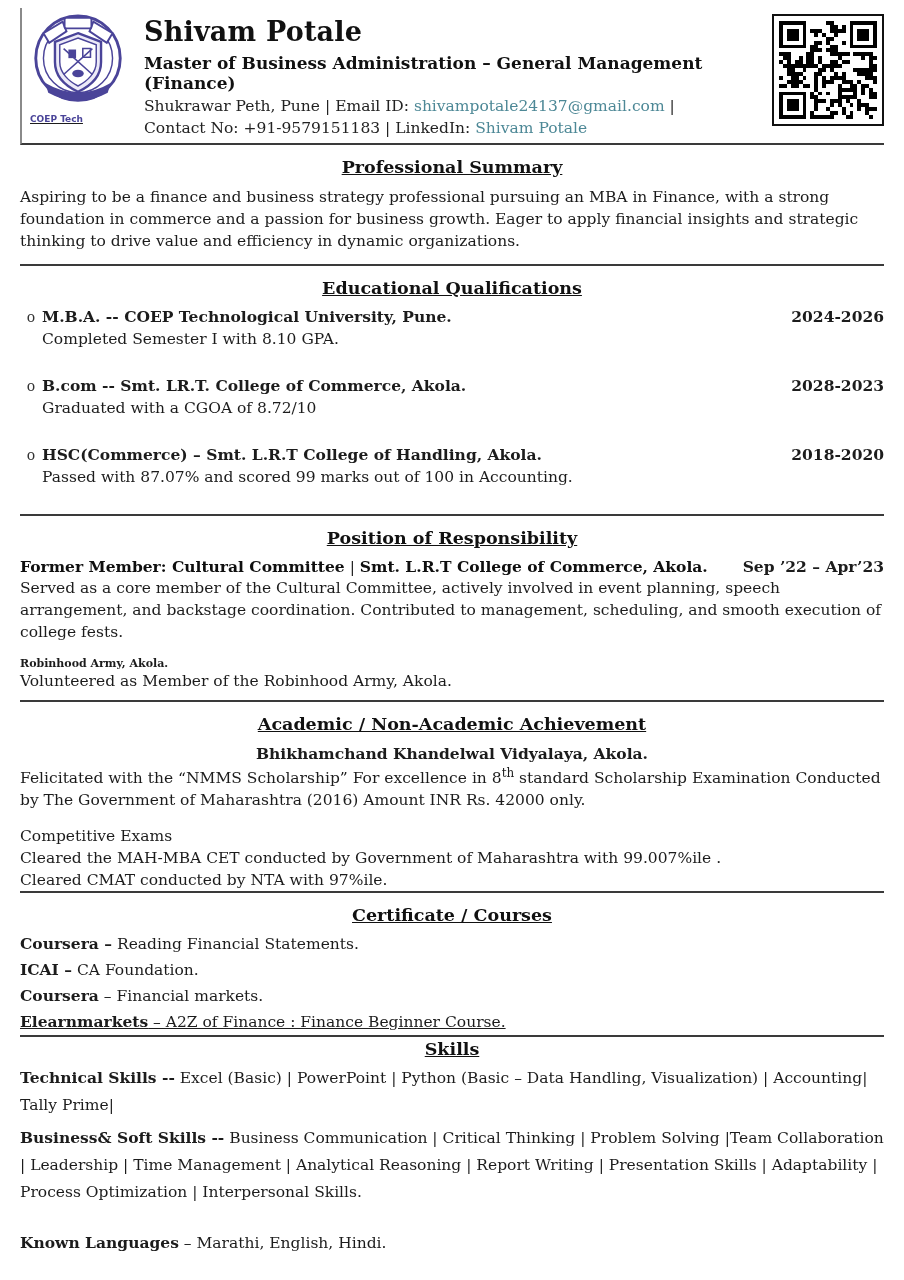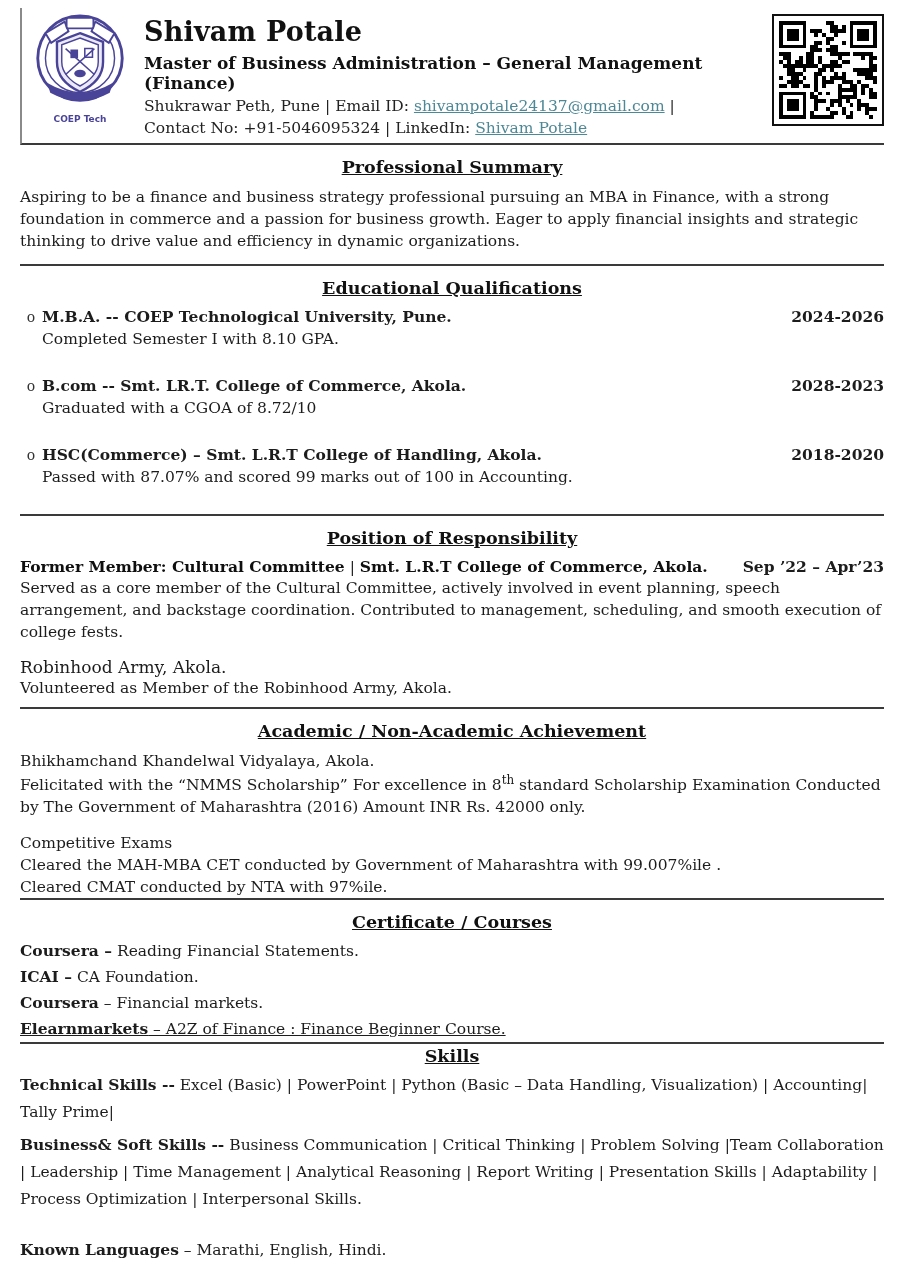--- a/index.html
+++ b/index.html
@@ -13,27 +13,27 @@
   .page { padding: 8px 20px 0 20px; }
 
   
   .header {
     display: flex; align-items: flex-start; gap: 14px;
     border-left: 2px solid #8a8a8a;
     border-bottom: 2px solid #3a3a3a;
     padding: 4px 0 6px 8px;
     min-height: 122px;
   }
-  .logo-box { width: 100px; text-align: center; flex: 0 0 auto; }
+  .logo-box { width: 100px; text-align: left; flex: 0 0 auto; text-decoration: underline; }
   .logo-caption { font-size: 9px; font-weight: bold; color: #4a4499; margin-top: -2px; font-family: "DejaVu Sans", sans-serif; }
   .header-text { flex: 1 1 auto; padding-top: 4px; }
   .name { font-size: 27px; font-weight: bold; color: #111; letter-spacing: .2px; }
   .degree { font-size: 17px; font-weight: bold; margin-top: 6px; color: #111; }
   .contact-line { font-size: 15.5px; margin-top: 4px; color: #222; }
-  .contact-line a { color: #4d8896; text-decoration: underline; cursor: pointer; }
+  .contact-line a { color: #4d8896; cursor: pointer; }
   .qr-frame {
     flex: 0 0 auto; margin-left: auto;
     border: 2px solid #111; padding: 5px; background: #fff;
     width: 112px; height: 112px; margin-top: 2px;
   }
 
   
   .section-title {
     text-align: center; font-size: 17.5px; font-weight: bold;
     text-decoration: underline; color: #111;
@@ -52,25 +52,25 @@
   .edu-bullet { width: 22px; text-align: center; font-size: 14px; color: #333; flex: 0 0 auto; }
   .edu-degree { font-weight: bold; font-size: 15.5px; flex: 1 1 auto; }
   .edu-years { font-weight: bold; font-size: 15.5px; flex: 0 0 auto; }
   .edu-detail { margin-left: 22px; margin-top: 2px; }
 
   
   .por-head { display: flex; align-items: baseline; margin-top: 2px; }
   .por-head .role-wrap { flex: 1 1 auto; font-size: 15.5px; }
   .por-dates { font-weight: bold; font-size: 15.5px; flex: 0 0 auto; }
   .por-desc { margin-top: 1px; margin-bottom: 14px; }
-  .por-org-line { font-weight: normal; font-size: 17px; margin-top: 14px; }
+  .por-org-line { font-weight: bold; font-size: 11px; margin-top: 14px; }
   .por-last { margin-bottom: 8px; }
 
   
-  .ach-school { font-weight: normal; margin-top: 2px; }
+  .ach-school { font-weight: bold; margin-top: 2px; text-align: center; }
   .ach-detail { margin-bottom: 14px; }
   .ach-exams-heading { margin-top: 14px; }
   sup { font-size: 12px; }
 
   
   .cert-row { font-size: 15.5px; margin: 5px 0; line-height: 1.35; }
   .cert-provider { font-weight: bold; }
   .cert-underlined { text-decoration: underline; }
   .cert-last { margin-bottom: 0; padding-bottom: 2px; }
 
@@ -109,21 +109,21 @@
       <div class="degree">Master of Business Administration – General Management (Finance)</div>
       <div class="contact-line">
         <span>Shukrawar Peth, Pune</span>
         <span>|</span>
         <span>Email ID:</span>
         <a>shivampotale24137@gmail.com</a>
         <span>|</span>
       </div>
       <div class="contact-line">
         <span>Contact No:</span>
-        <span>+91-5046095324</span>
+        <span>+91-9579151183</span>
         <span>|</span>
         <span>LinkedIn:</span>
         <a>Shivam Potale</a>
       </div>
     </div>
 
     <div class="qr-frame"><svg width="98" height="98" viewBox="0 0 100 100" shape-rendering="crispEdges" fill="#000">
           <rect x="48" y="0" width="4" height="4"></rect>
           <rect x="52" y="0" width="4" height="4"></rect>
           <rect x="52" y="4" width="4" height="4"></rect>

